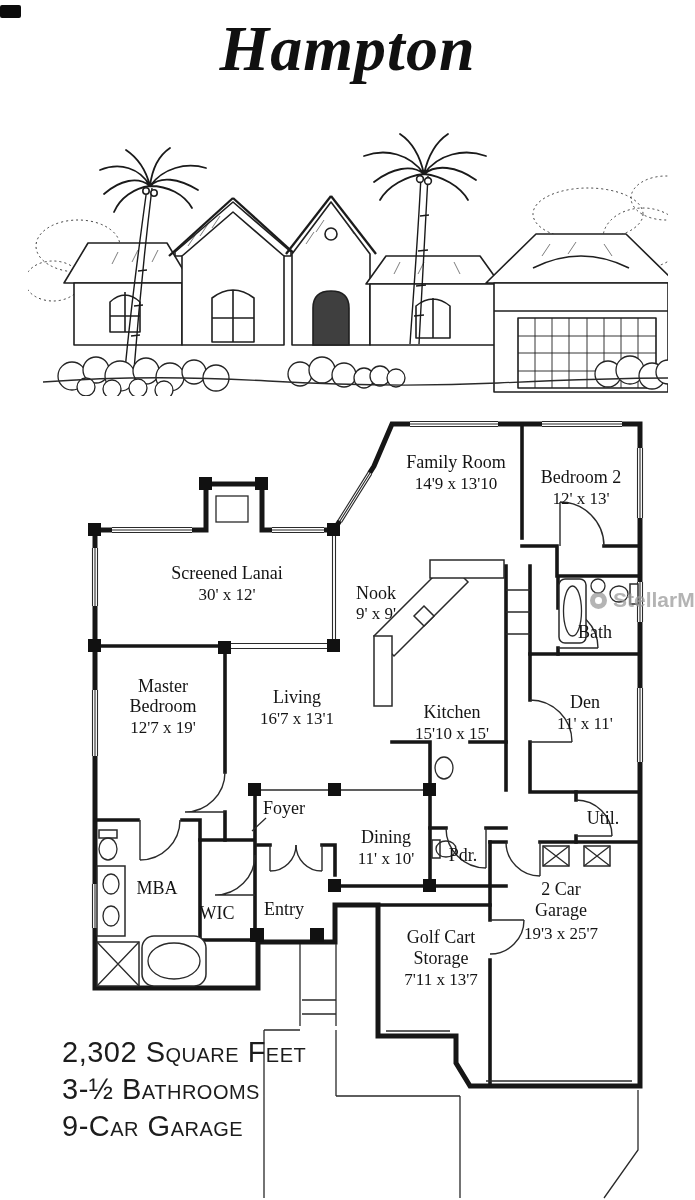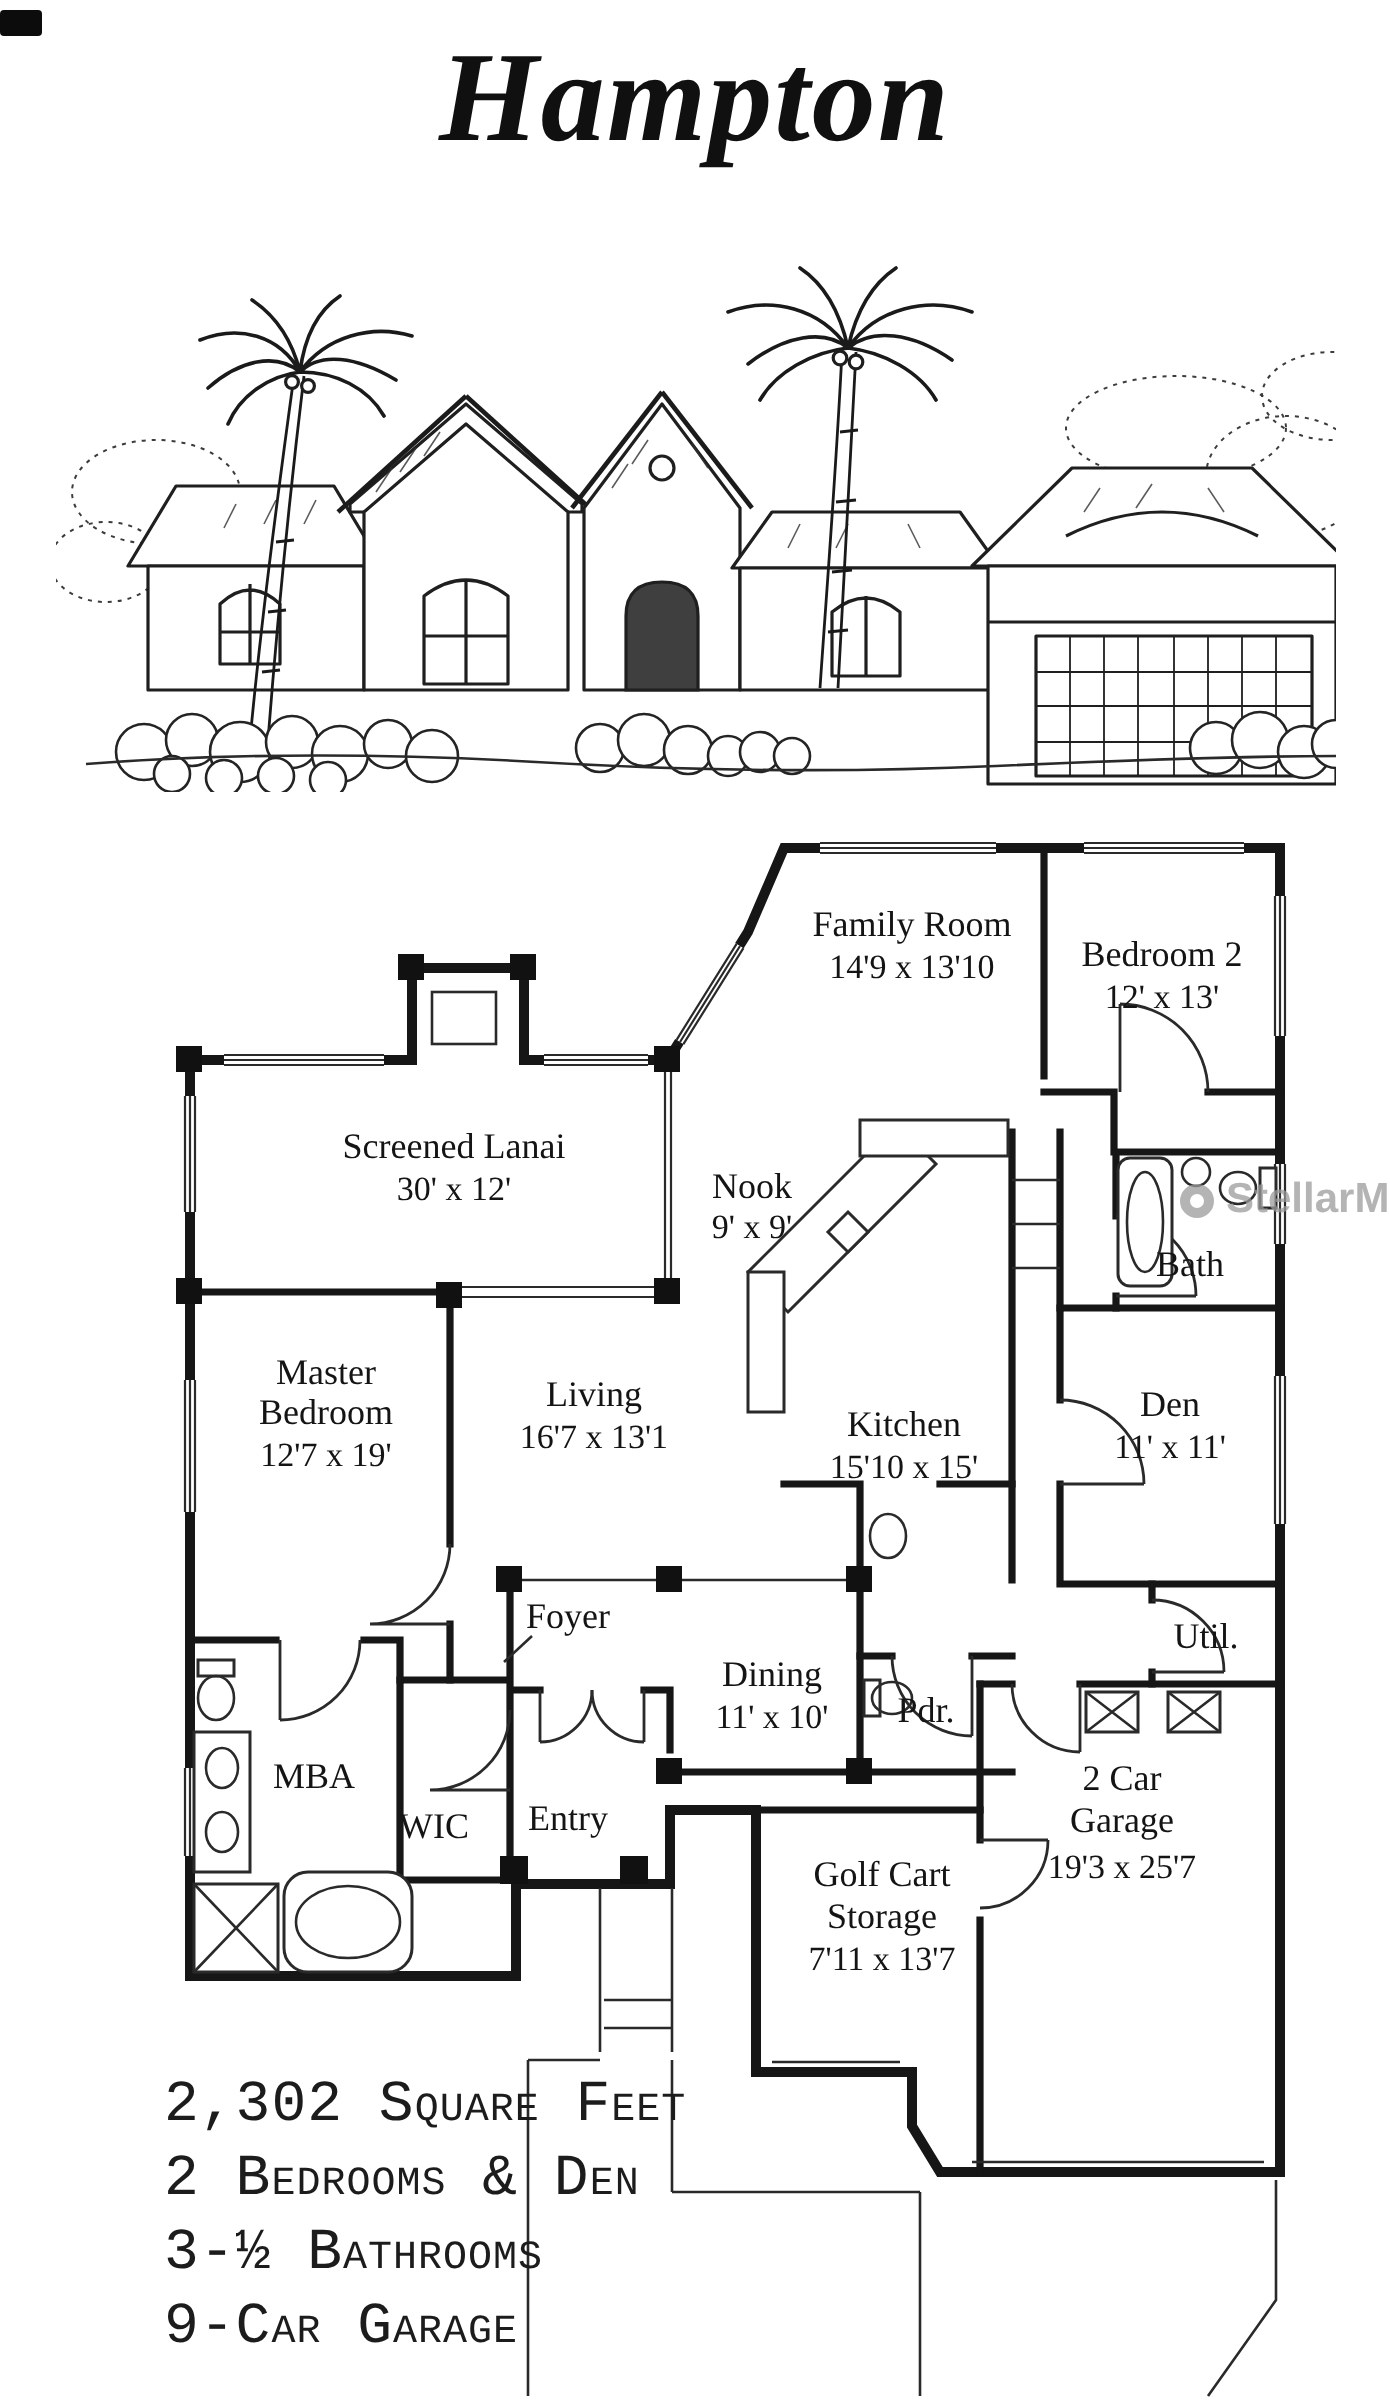--- a/index.html
+++ b/index.html
@@ -32,22 +32,22 @@
   .foliage{fill:none;stroke:#3c3c3c;stroke-width:1;stroke-dasharray:2 3;}
   .hatch{stroke:#333;stroke-width:.8;fill:none;opacity:.8;}
   .grid{stroke:#1f1f1f;stroke-width:.9;fill:none;}
   .bush{fill:#ffffff;stroke:#242424;stroke-width:1.3;}
   .palm{stroke:#1a1a1a;fill:none;stroke-width:1.8;stroke-linecap:round;}
   .trunk{stroke:#1a1a1a;fill:none;stroke-width:1.4;}
 
   .watermark{position:absolute;left:590px;top:588px;display:flex;align-items:center;gap:6px;
         color:#9b9b9b;opacity:.75;font:700 21px "Liberation Sans",sans-serif;white-space:nowrap;}
   .wm-ring{width:17px;height:17px;border:5px solid #9b9b9b;border-radius:50%;box-sizing:border-box;flex:0 0 auto;}
-  .summary{position:absolute;left:62px;top:1034px;font-family:Liberation Mono, monospace;
-        font-variant:small-caps;font-size:29px;line-height:37px;color:#1c1c1c;letter-spacing:.5px;margin-left:20px;}
+  .summary{position:absolute;left:62px;top:1034px;font-family:Liberation Sans, sans-serif;
+        font-variant:small-caps;font-size:29px;line-height:37px;color:#1c1c1c;letter-spacing:.5px;}
 </style>
 </head>
 <body>
 
 <div class="page">
 
   <div class="scan-artifact"></div>
 
   <h1 class="plan-title">Hampton</h1>
 
@@ -333,18 +333,17 @@
     </g>
   </svg>
 
   <div class="watermark">
     <span class="wm-ring"></span>
     <span>StellarMLS</span>
   </div>
 
   <div class="summary">
     <div>2,302 Square Feet</div>
-    <div>2 Bedrooms &amp; Den</div>
     <div>3-½ Bathrooms</div>
     <div>9-Car Garage</div>
   </div>
 
 </div>
 
 </body></html>

